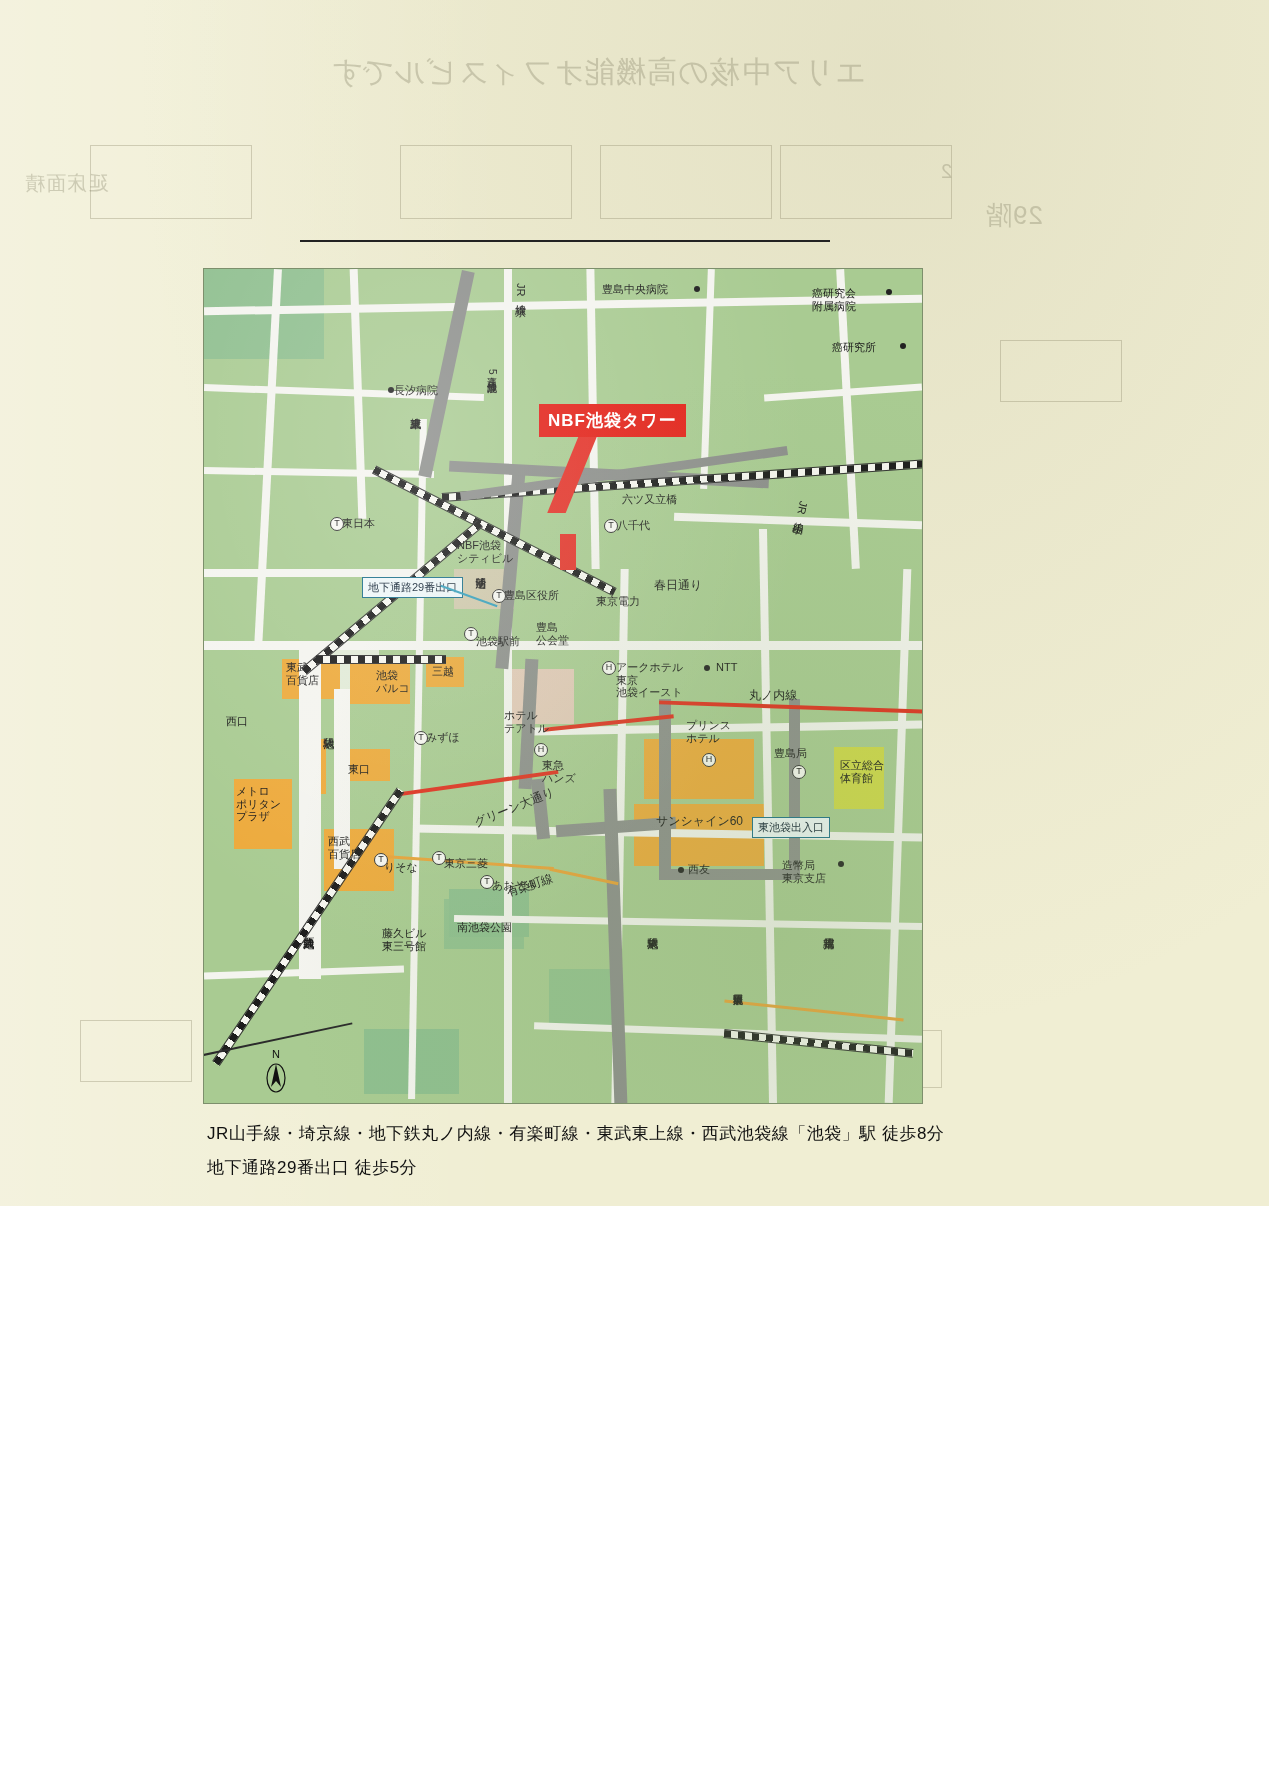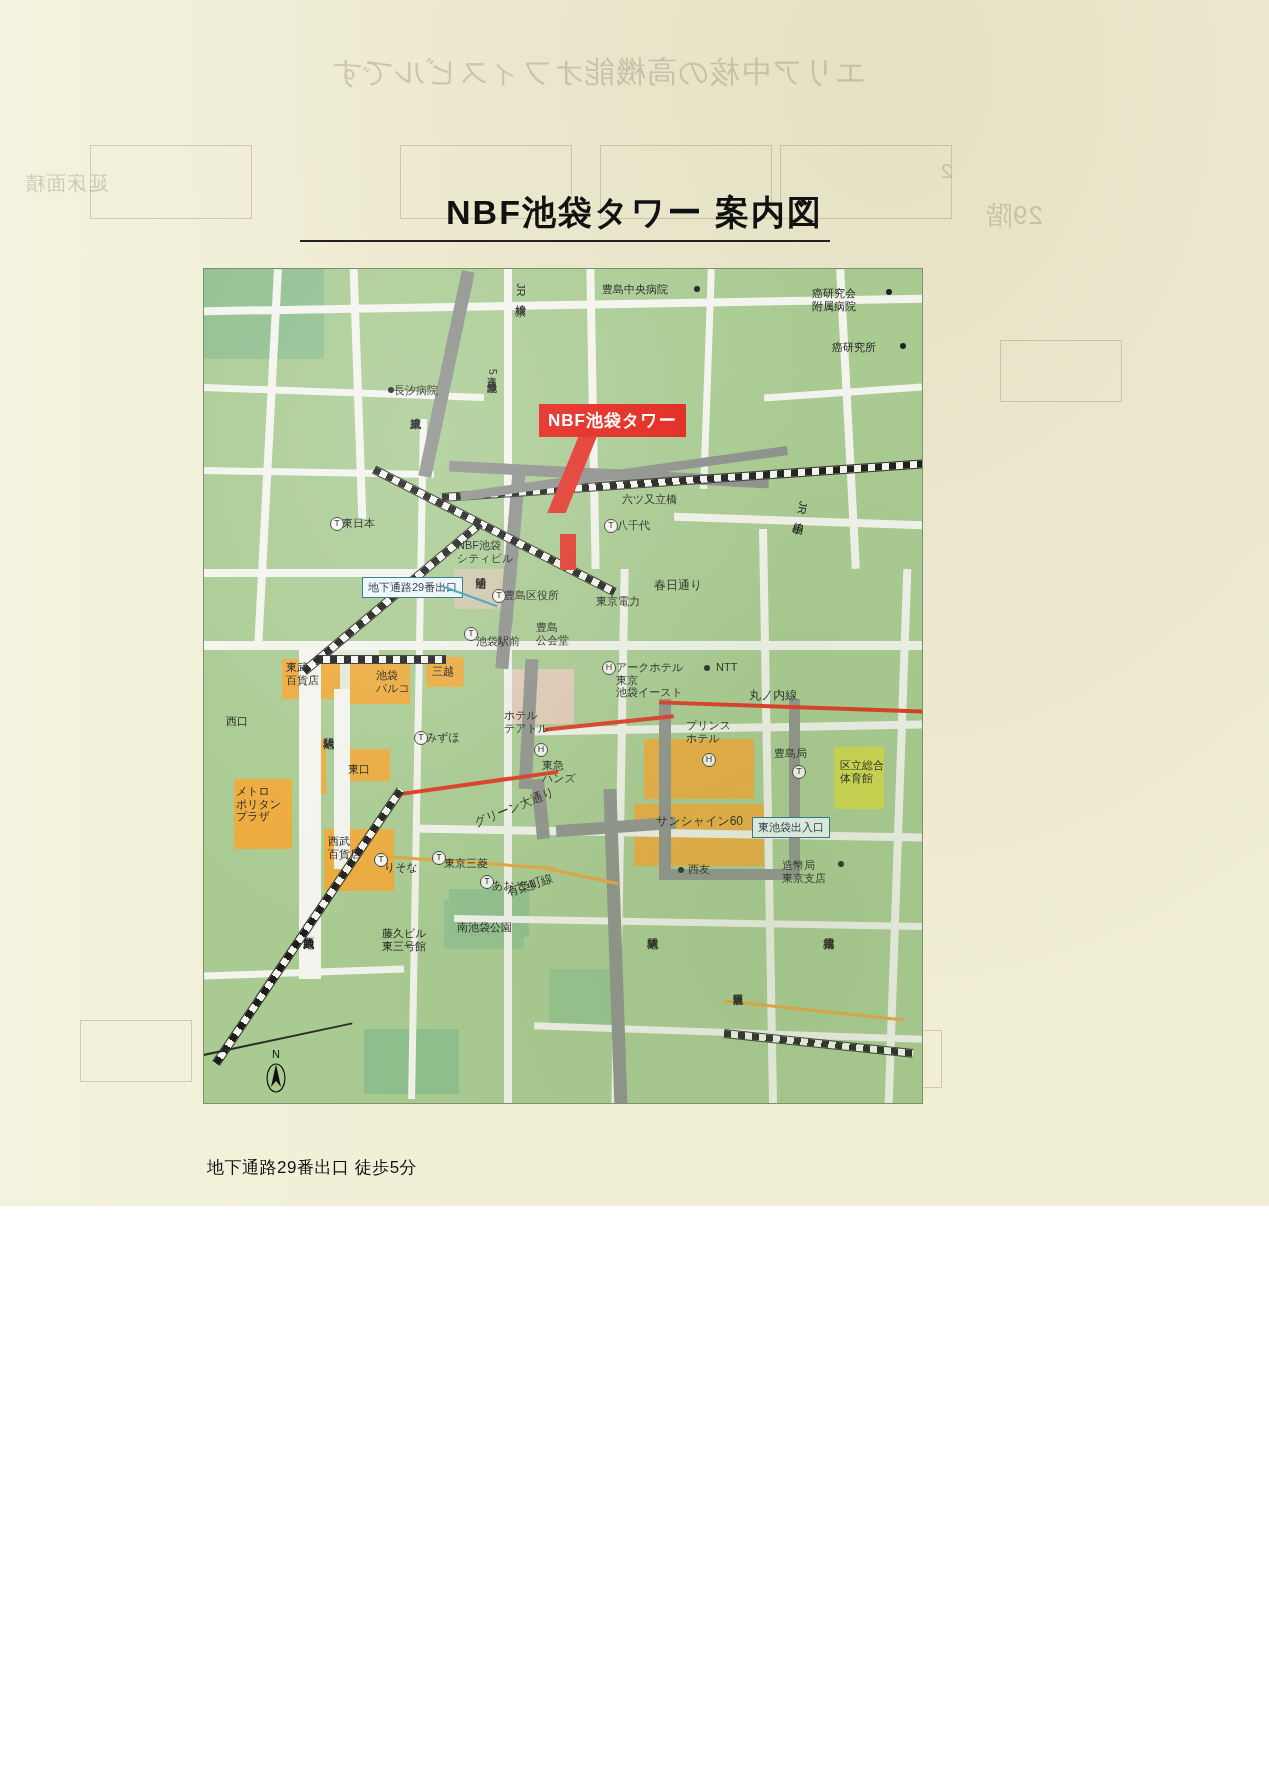--- a/index.html
+++ b/index.html
@@ -114,21 +114,20 @@
   <div class="ghost box" style="left:400px;top:145px;width:170px;height:72px;"></div>
   <div class="ghost box" style="left:600px;top:145px;width:170px;height:72px;"></div>
   <div class="ghost box" style="left:780px;top:145px;width:170px;height:72px;"></div>
   <div class="ghost" style="left:24px;top:170px;font-size:20px;">延床面積</div>
   <div class="ghost" style="left:940px;top:160px;font-size:20px;">2</div>
   <div class="ghost" style="left:985px;top:198px;font-size:26px;">29階</div>
   <div class="ghost box" style="left:1000px;top:340px;width:120px;height:60px;"></div>
   <div class="ghost box" style="left:80px;top:1020px;width:110px;height:60px;"></div>
   <div class="ghost box" style="left:760px;top:1030px;width:180px;height:56px;"></div>
 
-  <div id="title">NBF池袋タワー 案内図</div>
   <div id="title-rule"></div>
 
   <div id="map">
 
     <div class="blk green-mid" style="left:0;top:0;width:718px;height:834px;"></div>
 
     <div class="blk green-dark" style="left:0px;top:0px;width:120px;height:90px;"></div>
     <div class="blk green-dark" style="left:345px;top:700px;width:70px;height:60px;opacity:.8;"></div>
     <div class="blk green-dark" style="left:160px;top:760px;width:95px;height:65px;"></div>
     <div class="blk green-dark" style="left:240px;top:630px;width:80px;height:50px;opacity:.85;"></div>
@@ -334,14 +333,15 @@
         <text x="17" y="11" font-size="11" text-anchor="middle" fill="#111" font-family="Liberation Sans, sans-serif">N</text>
         <ellipse cx="17" cy="31" rx="9" ry="14" fill="none" stroke="#111" stroke-width="1.2"></ellipse>
         <polygon points="17,17 22,40 17,34 12,40" fill="#111"></polygon>
       </svg>
     </div>
     <div class="lbl" style="left:0;top:0;width:0;height:0;overflow:hidden;">N</div>
 
     <div class="blk" style="left:-10px;top:770px;width:160px;height:2px;background:#2b2b2b;transform:rotate(-12deg);"></div>
   </div>
 
+  <div class="foot" id="foot1">JR山手線・埼京線・地下鉄丸ノ内線・有楽町線・東武東上線・西武池袋線「池袋」駅 徒歩8分</div>
   <div class="foot" id="foot2">地下通路29番出口 徒歩5分</div>
 </div>
 
 </body></html>

